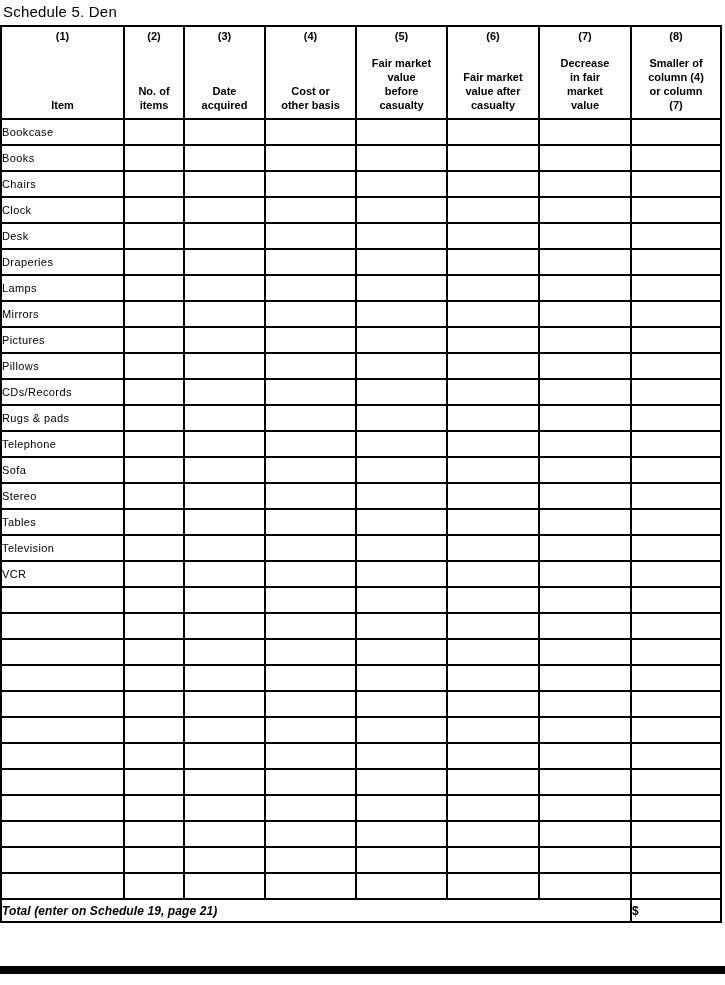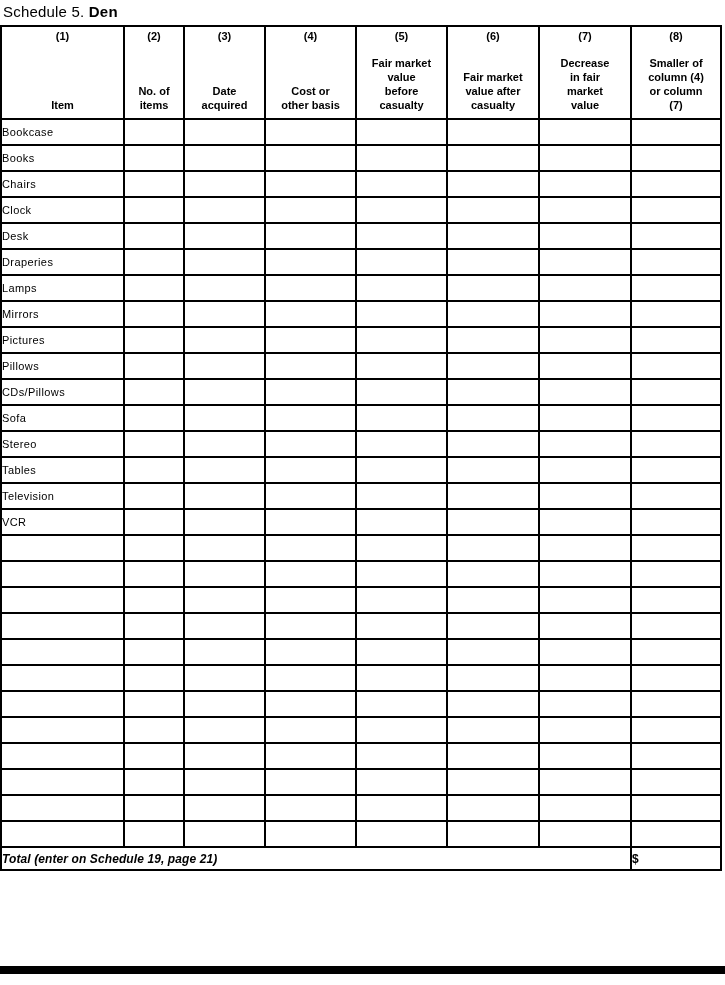--- a/index.html
+++ b/index.html
@@ -18,21 +18,21 @@
   }
   .title {
     position: absolute;
     left: 3px;
     top: 3px;
     font-size: 15px;
     letter-spacing: 0.2px;
     white-space: nowrap;
   }
   .title .room {
-    font-weight: bold;
+    font-weight: normal;
   }
   table.den-table {
     position: absolute;
     left: 0;
     top: 25px;
     width: 722px;
     border-collapse: collapse;
     table-layout: fixed;
   }
   table.den-table th,
@@ -300,21 +300,41 @@
           <td class="label-cell">Pillows</td>
           <td class="value-cell"></td>
           <td class="value-cell"></td>
           <td class="value-cell"></td>
           <td class="value-cell"></td>
           <td class="value-cell"></td>
           <td class="value-cell"></td>
           <td class="value-cell"></td>
         </tr>
         <tr class="item-row">
-          <td class="label-cell">CDs/Pillows</td>
+          <td class="label-cell">CDs/Records</td>
+          <td class="value-cell"></td>
+          <td class="value-cell"></td>
+          <td class="value-cell"></td>
+          <td class="value-cell"></td>
+          <td class="value-cell"></td>
+          <td class="value-cell"></td>
+          <td class="value-cell"></td>
+        </tr>
+        <tr class="item-row">
+          <td class="label-cell">Rugs &amp; pads</td>
+          <td class="value-cell"></td>
+          <td class="value-cell"></td>
+          <td class="value-cell"></td>
+          <td class="value-cell"></td>
+          <td class="value-cell"></td>
+          <td class="value-cell"></td>
+          <td class="value-cell"></td>
+        </tr>
+        <tr class="item-row">
+          <td class="label-cell">Telephone</td>
           <td class="value-cell"></td>
           <td class="value-cell"></td>
           <td class="value-cell"></td>
           <td class="value-cell"></td>
           <td class="value-cell"></td>
           <td class="value-cell"></td>
           <td class="value-cell"></td>
         </tr>
         <tr class="item-row">
           <td class="label-cell">Sofa</td>

